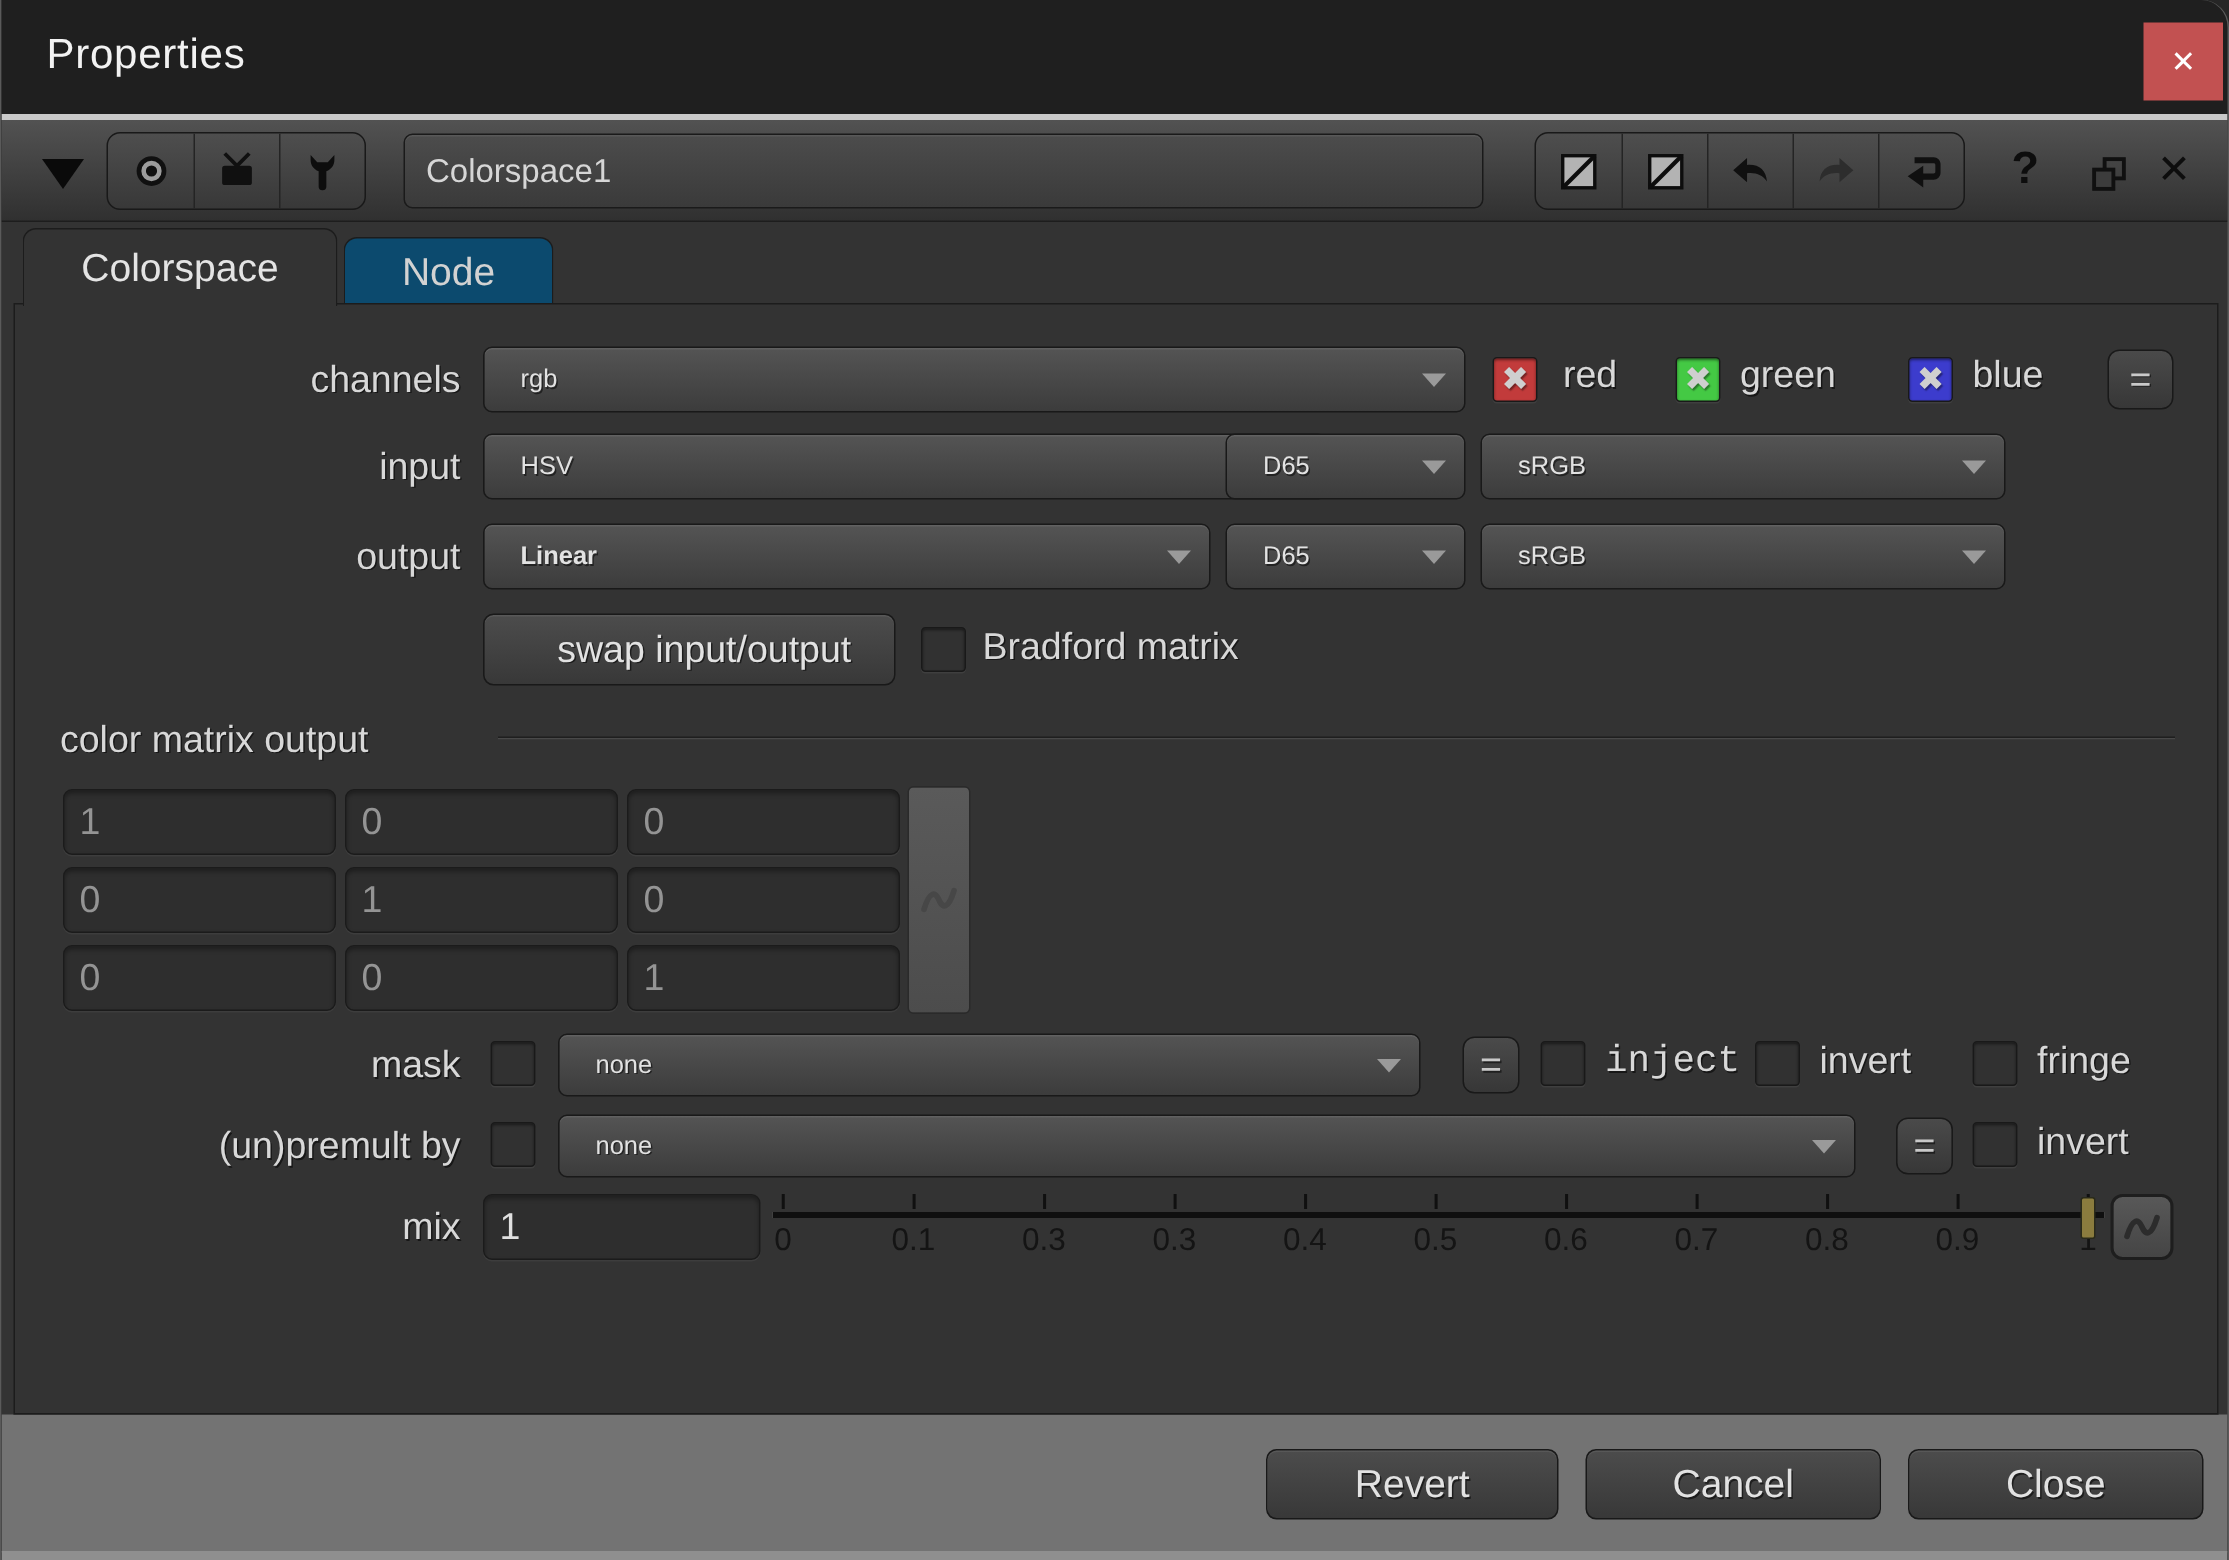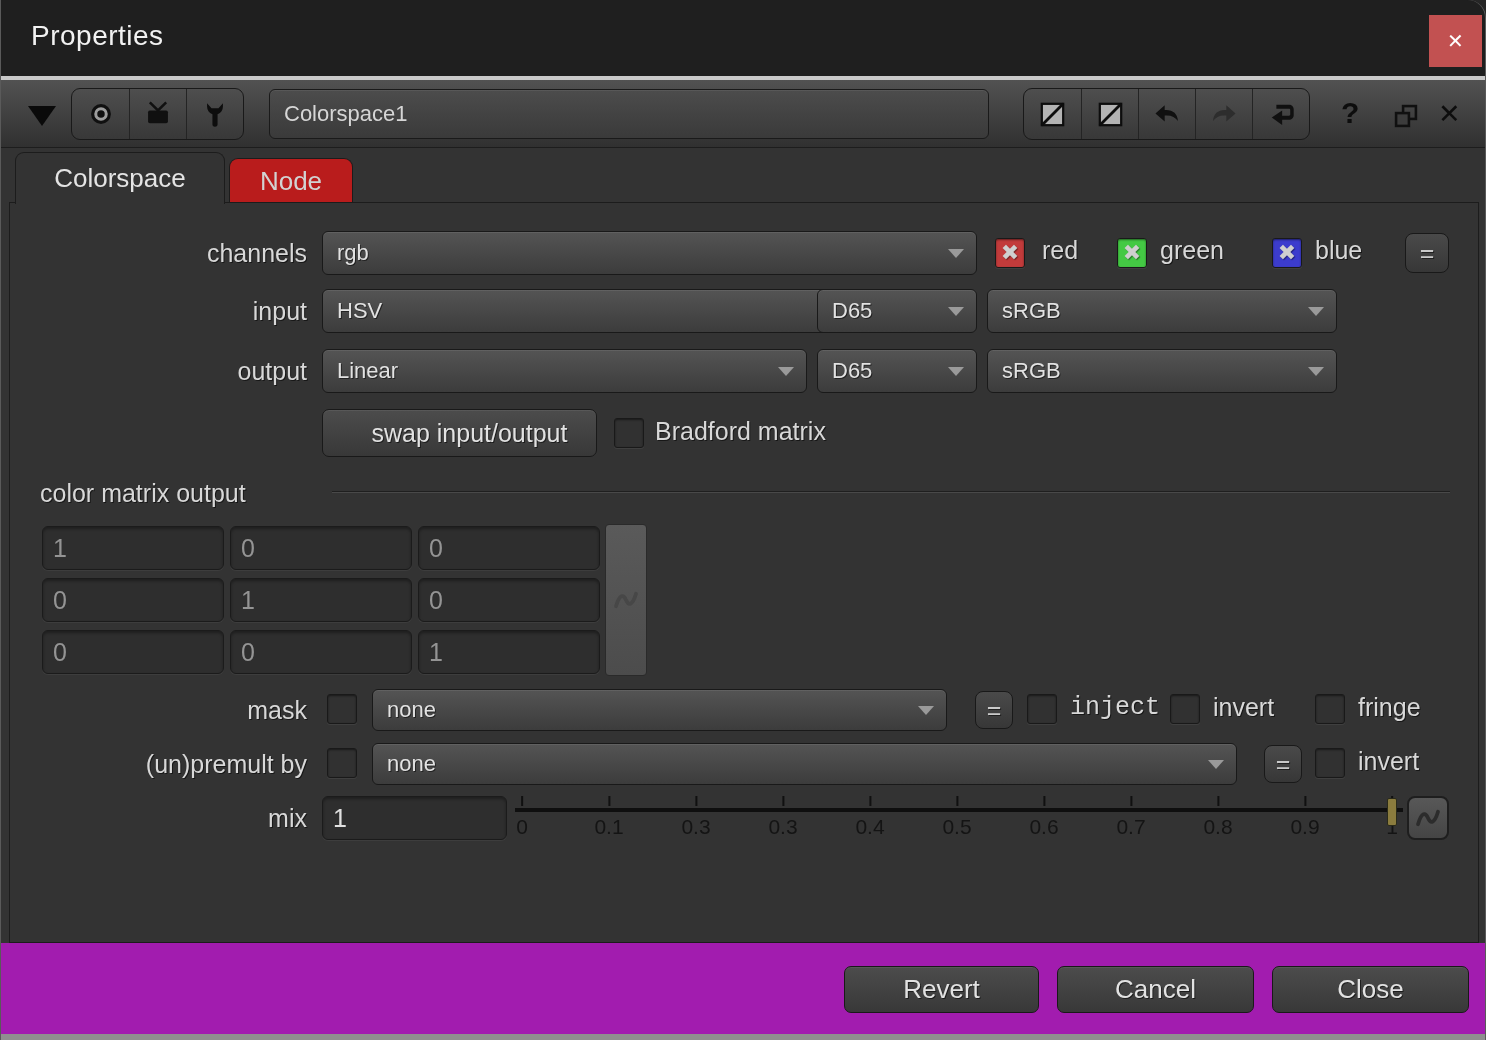--- a/index.html
+++ b/index.html
@@ -27,28 +27,28 @@
               border:1px solid #1a1a1a;border-radius:6px;color:#d6d6d6;font-size:22px;padding:0 14px;
               font-family:"Liberation Sans",sans-serif;box-shadow:inset 0 1px 0 rgba(255,255,255,.07);}
   .tb-glyph{color:#0d0d0d;font-weight:bold;font-size:30px;position:absolute;top:16px;}
   .glyph-help{left:1340px;}
   .glyph-x{left:1437px;font-size:27px;top:18px;}
   .icon-float{position:absolute;left:1390px;top:22px;}
   
   .tab{position:absolute;display:flex;align-items:center;justify-content:center;font-size:26px;
        border:1px solid #1c1c1c;border-bottom:none;border-radius:9px 9px 0 0;}
   .tab-active{left:14px;top:152px;width:210px;height:52px;background:#333;color:#e4e4e4;z-index:3;}
-  .tab-inactive{left:228px;top:158px;width:124px;height:46px;background:#b91c1c;color:#d2d2d2;z-index:1;}
+  .tab-inactive{left:228px;top:158px;width:140px;height:46px;background:#0c4a6e;color:#d2d2d2;z-index:1;}
   
   .panel{position:absolute;left:8px;top:202px;width:1470px;height:741px;background:#333;
          border:1px solid #1c1c1c;z-index:2;}
   .row-label{position:absolute;left:0;width:297px;text-align:right;color:#d8d8d8;font-size:25px;
              text-shadow:1px 1px 0 rgba(0,0,0,.55);}
   .dropdown{position:absolute;height:44px;background:linear-gradient(#545454,#3c3c3c);border:1px solid #191919;
-            border-radius:6px;display:flex;align-items:center;color:#e2e2e2;font-size:22px;padding:0 14px;
+            border-radius:6px;display:flex;align-items:center;color:#e2e2e2;font-size:17px;padding:0 24px;
             box-shadow:inset 0 1px 0 rgba(255,255,255,.08);text-shadow:1px 1px 0 rgba(0,0,0,.5);}
   .dd-arrow{position:absolute;right:12px;top:50%;margin-top:-4px;width:0;height:0;
             border-left:8px solid transparent;border-right:8px solid transparent;border-top:9px solid #9a9a9a;}
   .checkbox{position:absolute;width:30px;height:30px;background:#313131;border:1px solid #191919;border-radius:3px;
             box-shadow:inset 0 1px 2px rgba(0,0,0,.5),0 1px 0 rgba(255,255,255,.06);
             display:flex;align-items:center;justify-content:center;}
   .checkbox .x{color:#cfcfcf;font-size:22px;font-weight:bold;line-height:1;text-shadow:1px 1px 1px rgba(0,0,0,.4);}
   .cb-label{position:absolute;color:#d8d8d8;font-size:25px;text-shadow:1px 1px 0 rgba(0,0,0,.55);}
   .eq-btn{position:absolute;background:linear-gradient(#4a4a4a,#373737);border:1px solid #191919;border-radius:8px;
           color:#c9c9c9;font-size:25px;display:flex;align-items:center;justify-content:center;
@@ -69,21 +69,21 @@
   .slider{position:absolute;left:505px;top:593px;width:890px;height:46px;}
   .slider-track{position:absolute;left:0;top:12px;width:888px;height:2px;background:#b3b3b3;
                 border-top:2px solid #0f0f0f;border-bottom:2px solid #0f0f0f;}
   .tick{position:absolute;top:0;transform:translateX(-50%);display:flex;flex-direction:column;align-items:center;}
   .tick-mark{width:2px;height:10px;background:#101010;}
   .tick-num{margin-top:9px;color:#141414;font-size:21px;}
   .slider-handle{position:absolute;top:2px;width:10px;height:28px;border:1px solid #2a2a1a;border-radius:2px;}
   .curve-btn{position:absolute;background:linear-gradient(#585858,#454545);border:2px solid #1e1e1e;border-radius:8px;
              display:flex;align-items:center;justify-content:center;}
   
-  .footer{position:absolute;left:0;top:943px;width:100%;height:92px;background:#a21caf;}
+  .footer{position:absolute;left:0;top:943px;width:100%;height:92px;background:#737373;}
   .footer .push-btn{font-size:26px;}
   .bottom-strip{position:absolute;left:0;top:1034px;width:100%;height:6px;background:#8f8f8f;}
 </style>
 </head>
 <body>
 
 <div class="window">
 
   <div class="titlebar">
     <div class="title-text">Properties</div>
@@ -190,21 +190,21 @@
     <div class="dropdown" style="left:807px;top:86px;width:160px;">
       <span>D65</span>
       <span class="dd-arrow"></span>
     </div>
     <div class="dropdown" style="left:977px;top:86px;width:350px;">
       <span>sRGB</span>
       <span class="dd-arrow"></span>
     </div>
 
     <div class="row-label" style="top:146px;height:44px;line-height:44px;">output</div>
-    <div class="dropdown" style="left:312px;top:146px;width:485px;">
+    <div class="dropdown" style="left:312px;top:146px;width:485px;font-weight:bold;">
       <span>Linear</span>
       <span class="dd-arrow"></span>
     </div>
     <div class="dropdown" style="left:807px;top:146px;width:160px;">
       <span>D65</span>
       <span class="dd-arrow"></span>
     </div>
     <div class="dropdown" style="left:977px;top:146px;width:350px;">
       <span>sRGB</span>
       <span class="dd-arrow"></span>

